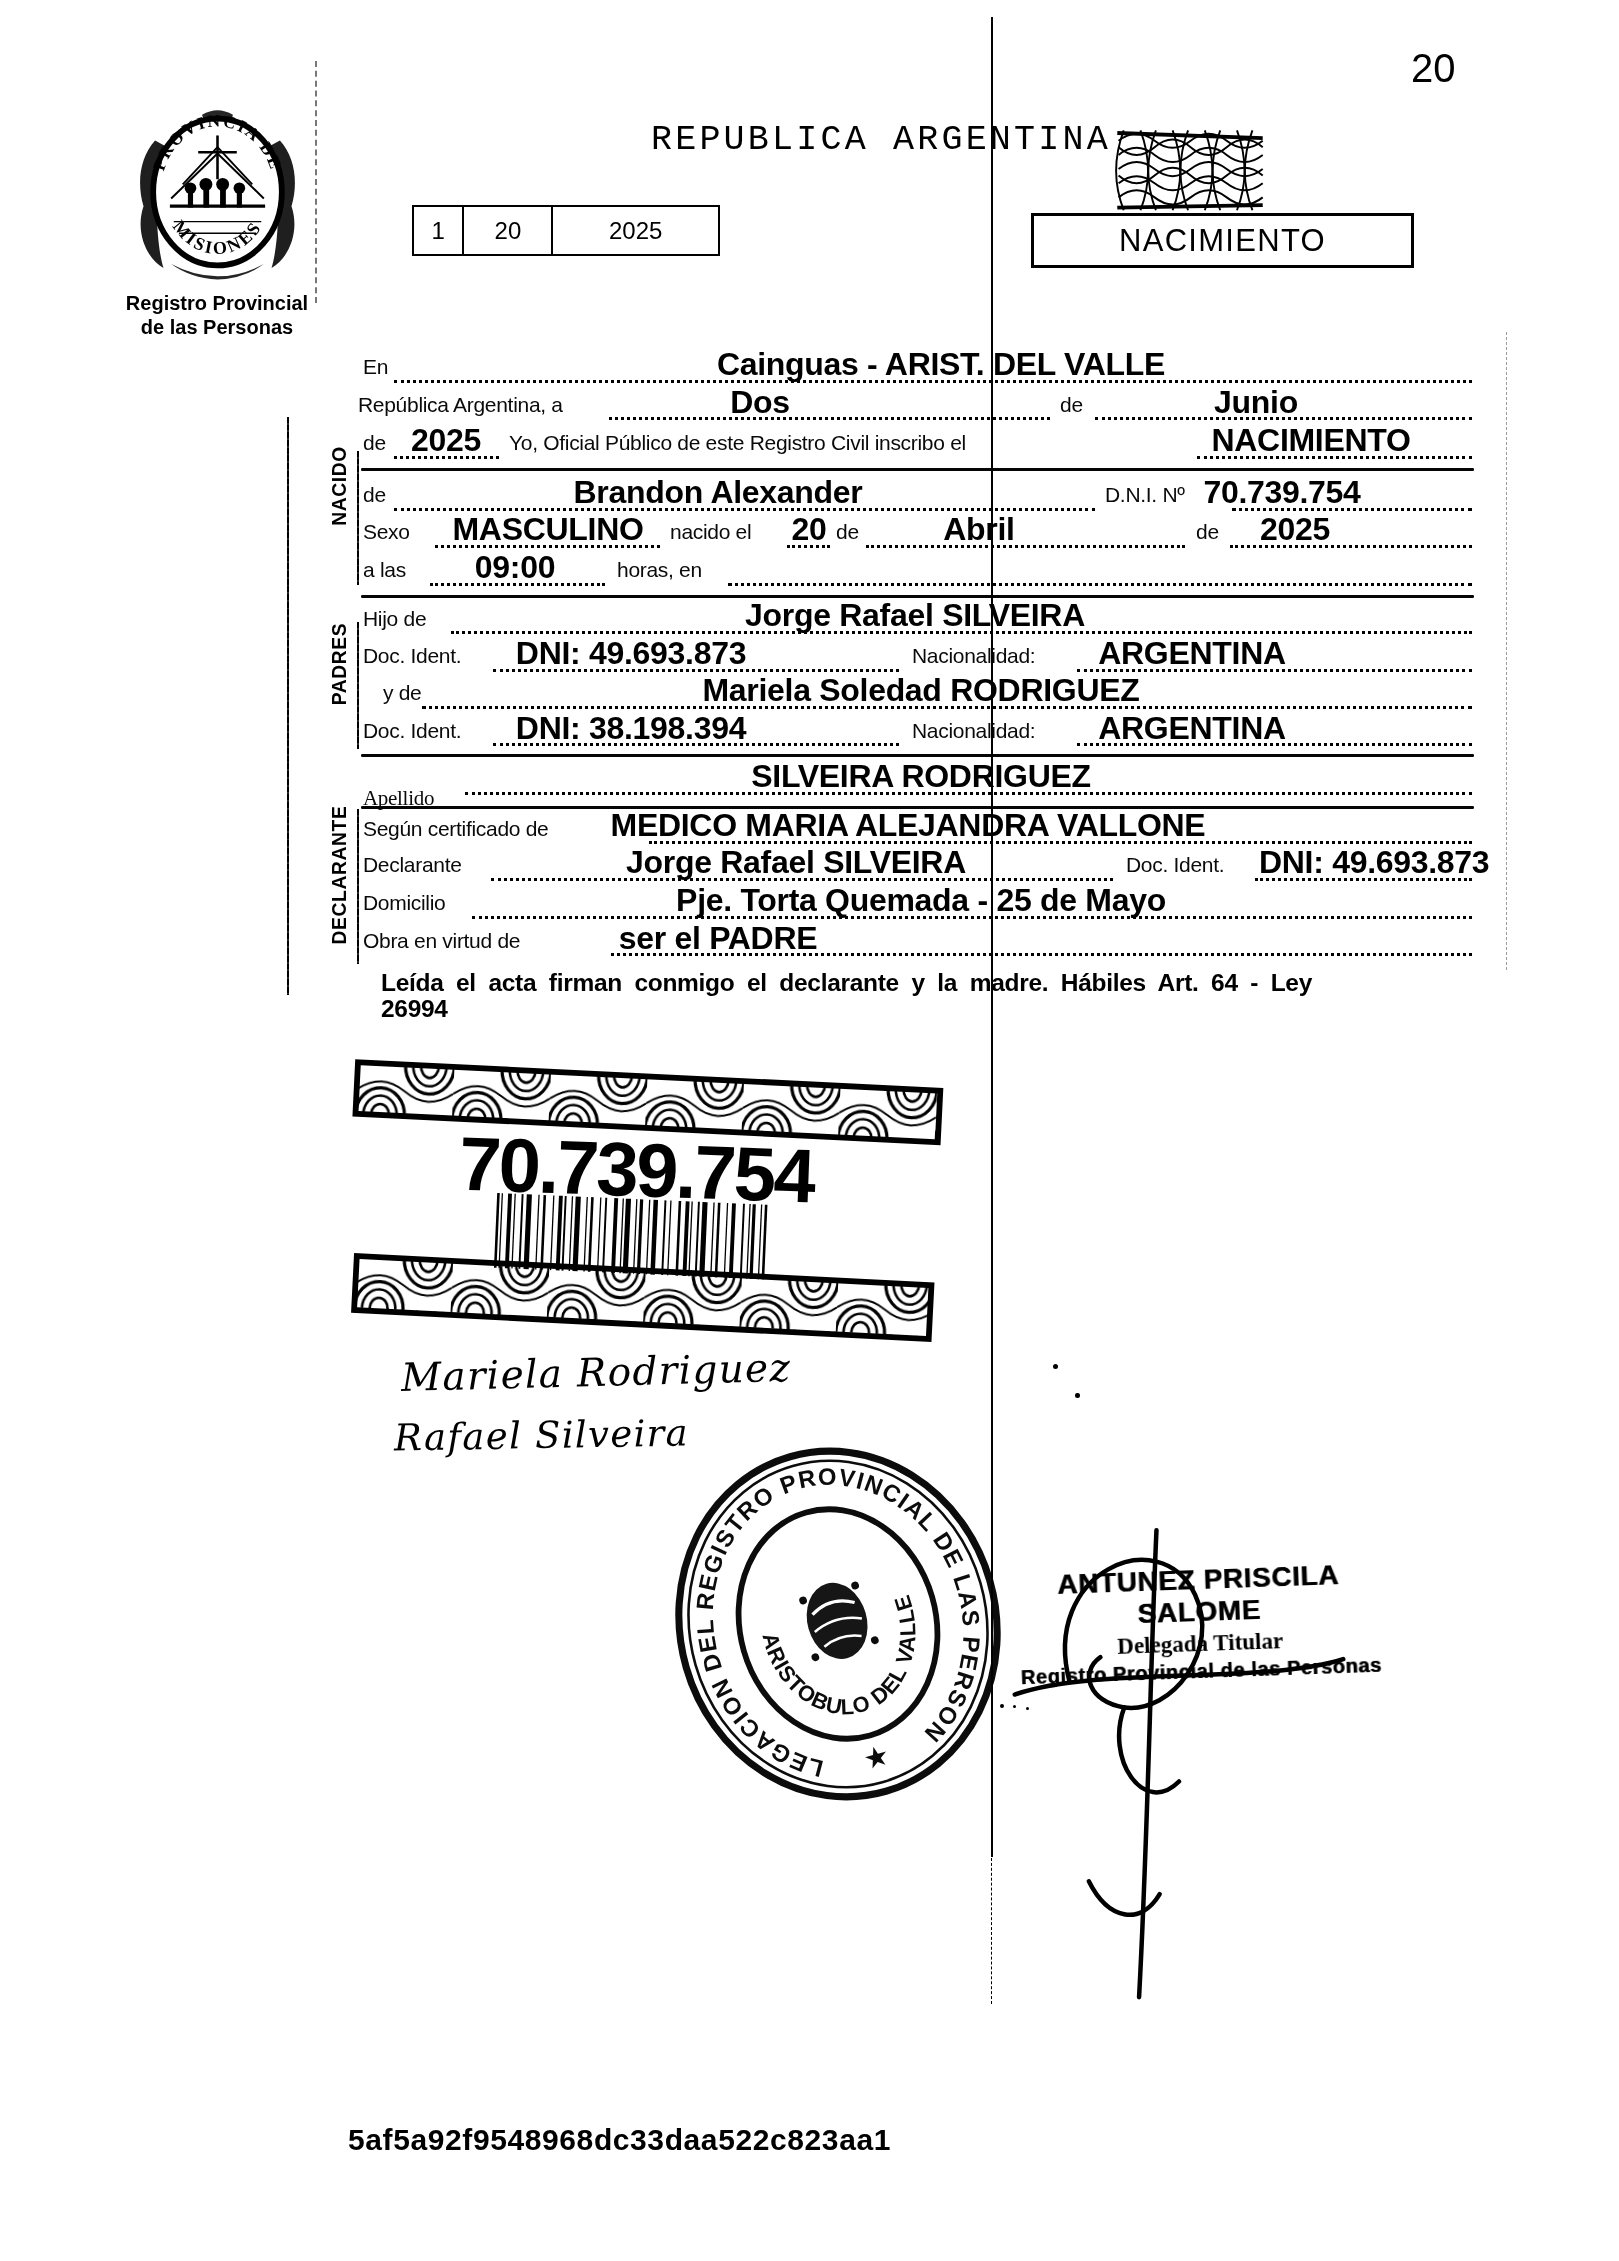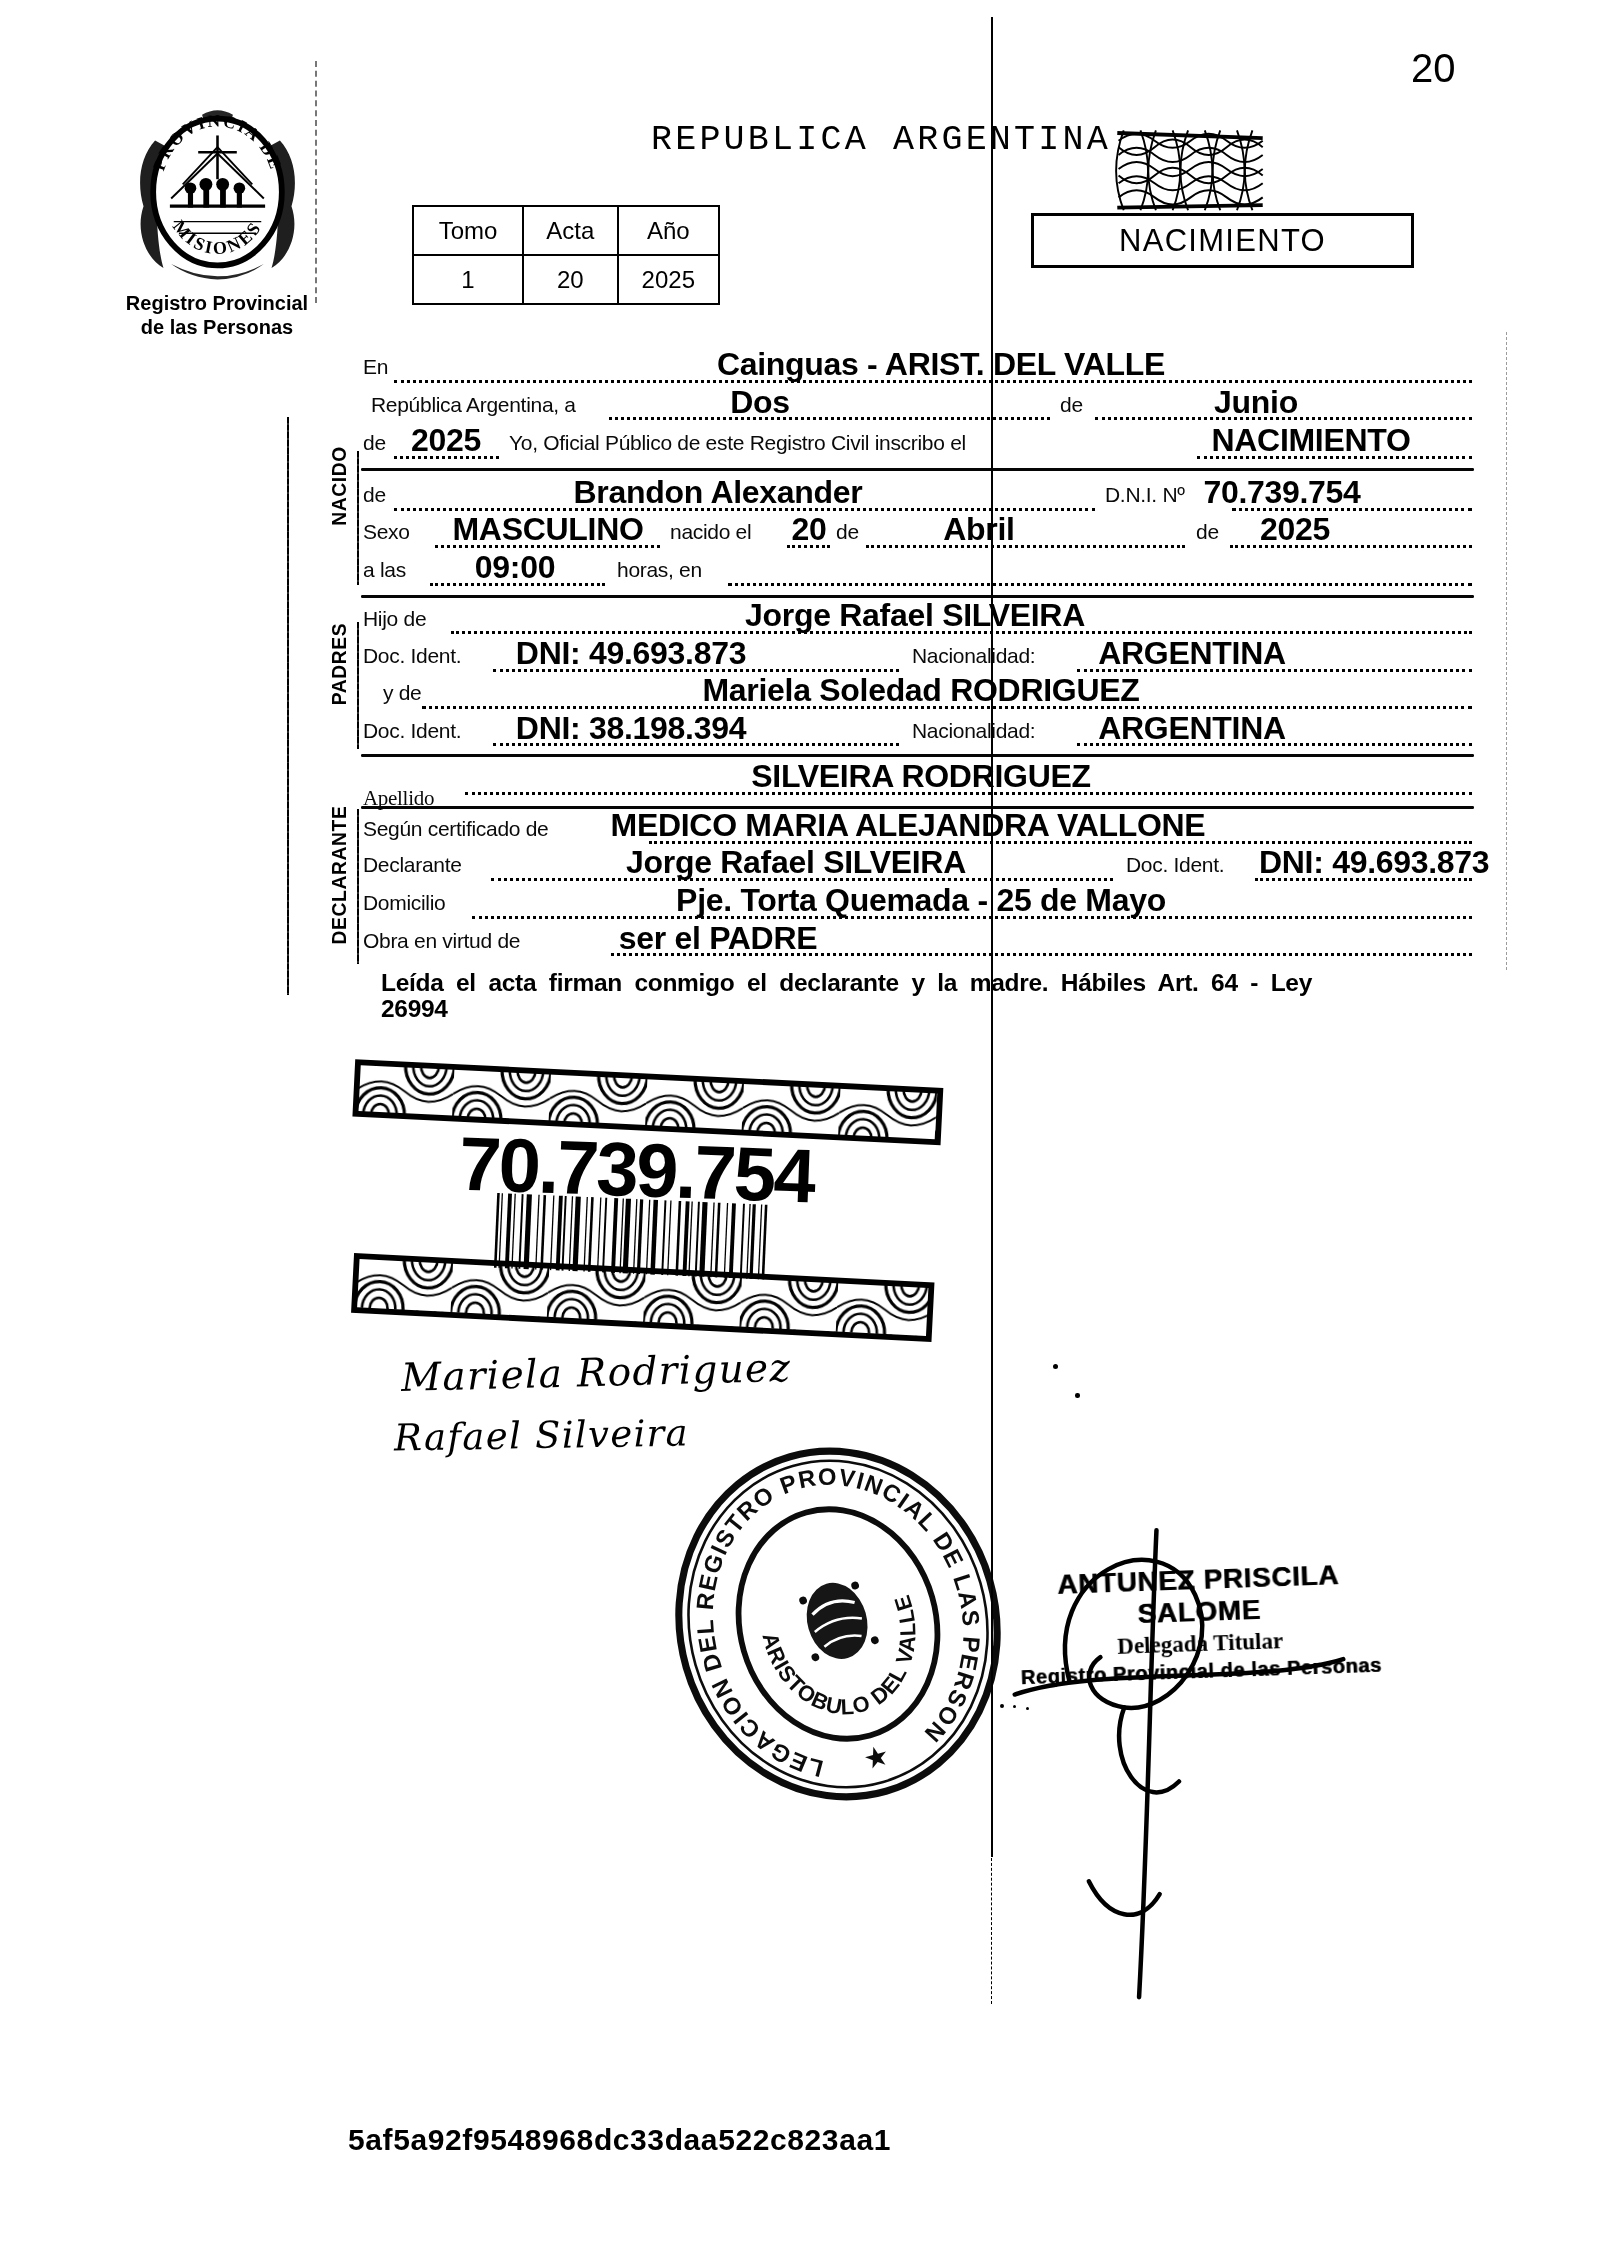--- a/index.html
+++ b/index.html
@@ -105,25 +105,20 @@
       <path d="M88,2 C104,45 104,85 88,126"></path>
       <path d="M138,2 C154,45 154,85 138,126"></path>
       <path d="M188,2 C204,45 204,85 188,126"></path>
       <path d="M2,6 L228,14" stroke-width="6"></path>
       <path d="M2,122 L228,118" stroke-width="6"></path>
     </g>
   </svg>
 
   <table class="tbl" style="left:412px;top:205px;width:308px;">
     <tbody>
-        <tr>
-      <td style="width:111px;">Tomo</td>
-      <td style="width:95px;">Acta</td>
-      <td style="width:102px;">Año</td>
-    </tr>
     <tr>
       <td>1</td>
       <td>20</td>
       <td>2025</td>
     </tr>
   </tbody>
     </table>
 
   <div class="nacbox" style="left:1031px;top:213px;width:377px;height:49px;">NACIMIENTO</div>
 
@@ -135,21 +130,21 @@
   <div class="vlabel" style="left:340px;top:664px;">PADRES</div>
   <div class="vlabel" style="left:340px;top:875px;">DECLARANTE</div>
   <div class="vline" style="left:357px;top:451px;height:134px;"></div>
   <div class="vline" style="left:357px;top:622px;height:127px;"></div>
   <div class="vline" style="left:357px;top:809px;height:155px;"></div>
 
   <div class="lbl" style="left:363px;top:354px;">En</div>
   <div class="dots" style="left:394px;top:380px;width:1078px;"></div>
   <div class="val" style="left:941px;top:349px;">Cainguas - ARIST. DEL VALLE</div>
 
-  <div class="lbl" style="left:371px;top:392px;text-align:right;">República Argentina, a</div>
+  <div class="lbl" style="left:358px;top:392px;text-align:right;">República Argentina, a</div>
   <div class="dots" style="left:609px;top:417px;width:441px;"></div>
   <div class="lbl" style="left:1060px;top:392px;">de</div>
   <div class="dots" style="left:1095px;top:417px;width:377px;"></div>
   <div class="val" style="left:760px;top:387px;">Dos</div>
   <div class="val" style="left:1256px;top:387px;">Junio</div>
 
   <div class="lbl" style="left:363px;top:430px;">de</div>
   <div class="dots" style="left:394px;top:456px;width:105px;"></div>
   <div class="val" style="left:446px;top:425px;">2025</div>
   <div class="lbl" style="left:509px;top:430px;">Yo, Oficial Público de este Registro Civil inscribo el</div>

